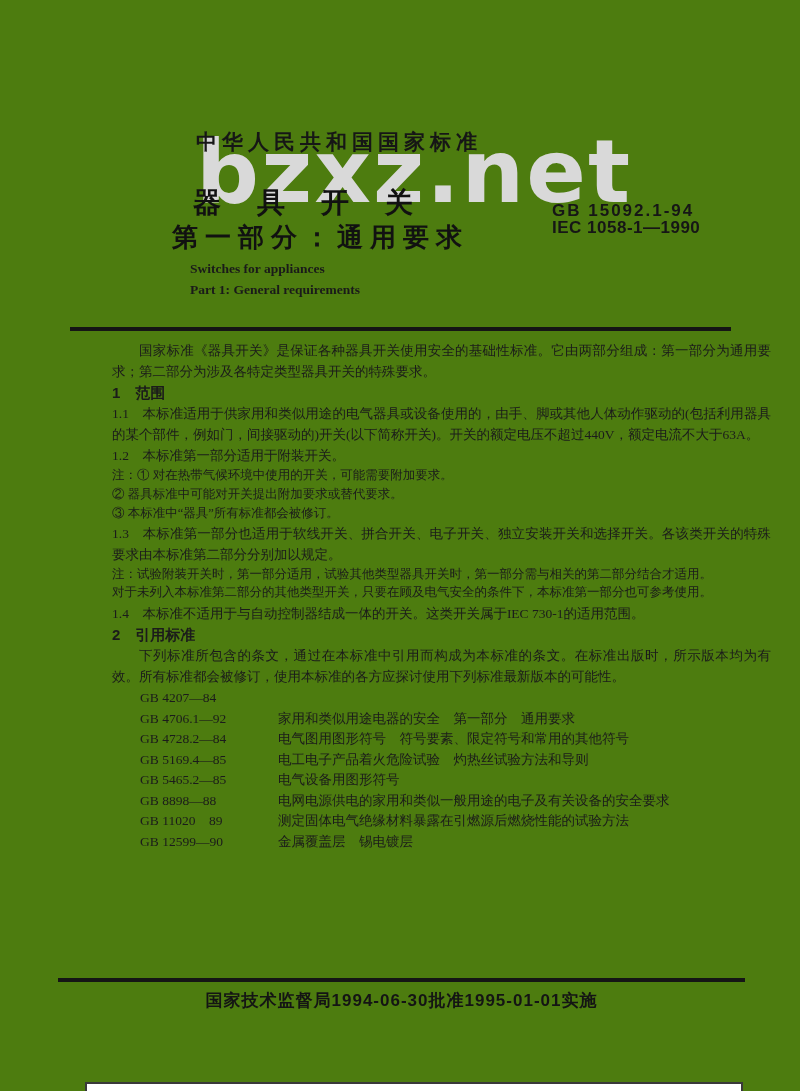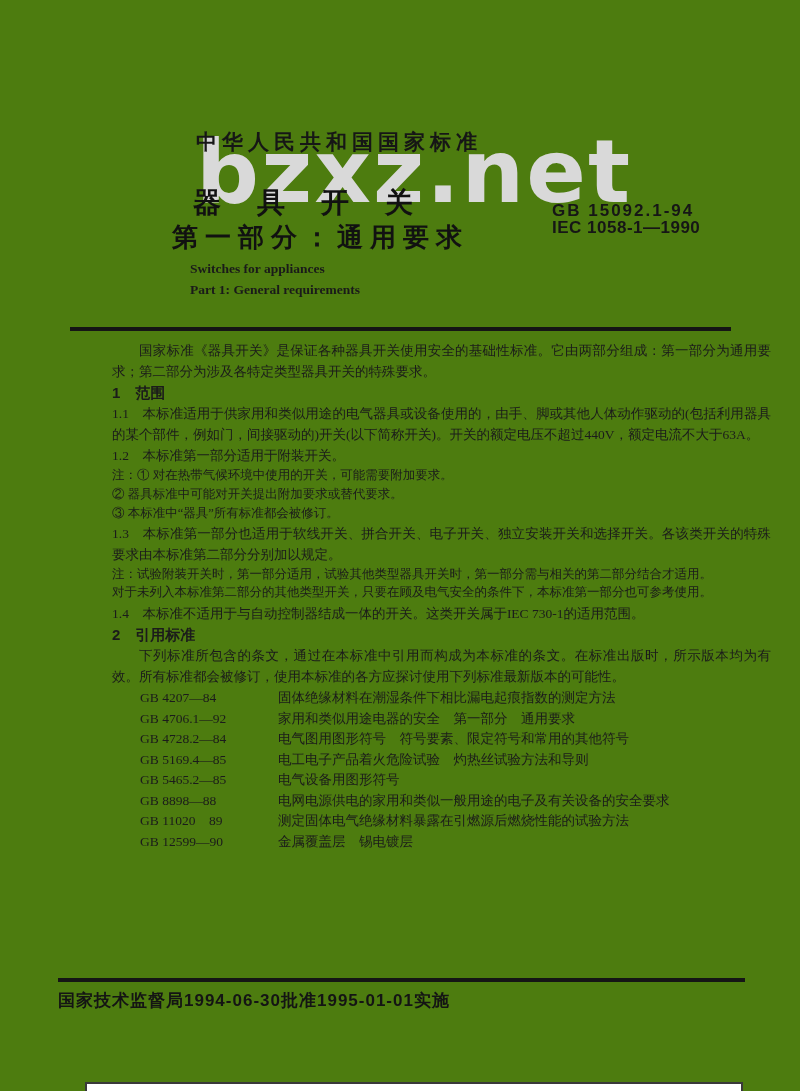--- a/index.html
+++ b/index.html
@@ -113,21 +113,21 @@
     position: absolute;
     left: 58px; top: 978px;
     width: 687px; height: 4px;
     background: #151515;
   }
   .footer-row {
     position: absolute;
     left: 58px; top: 989px;
     width: 687px;
     display: flex;
-    justify-content: flex-start;
+    justify-content: center;
     font-family: "Liberation Sans", "DejaVu Sans", sans-serif;
     font-weight: bold;
     font-size: 17px;
     letter-spacing: 1px;
     color: #141414;
   }
   .bottom-box {
     position: absolute;
     left: 85px; top: 1082px;
     width: 658px; height: 30px;
@@ -176,21 +176,20 @@
     </div>
 
     <p class="clause">1.4　本标准不适用于与自动控制器结成一体的开关。这类开关属于IEC 730-1的适用范围。</p>
 
     <p class="sec-heading">2　引用标准</p>
     <p class="p-indent">下列标准所包含的条文，通过在本标准中引用而构成为本标准的条文。在标准出版时，所示版本均为有效。所有标准都会被修订，使用本标准的各方应探讨使用下列标准最新版本的可能性。</p>
 
     <div class="refs">
       <div class="ref-row">
         <span class="ref-code">GB 4207—84</span>
-        <span class="ref-title">固体绝缘材料在潮湿条件下相比漏电起痕指数的测定方法</span>
       </div>
       <div class="ref-row">
         <span class="ref-code">GB 4706.1—92</span>
         <span class="ref-title">家用和类似用途电器的安全　第一部分　通用要求</span>
       </div>
       <div class="ref-row">
         <span class="ref-code">GB 4728.2—84</span>
         <span class="ref-title">电气图用图形符号　符号要素、限定符号和常用的其他符号</span>
       </div>
       <div class="ref-row">

